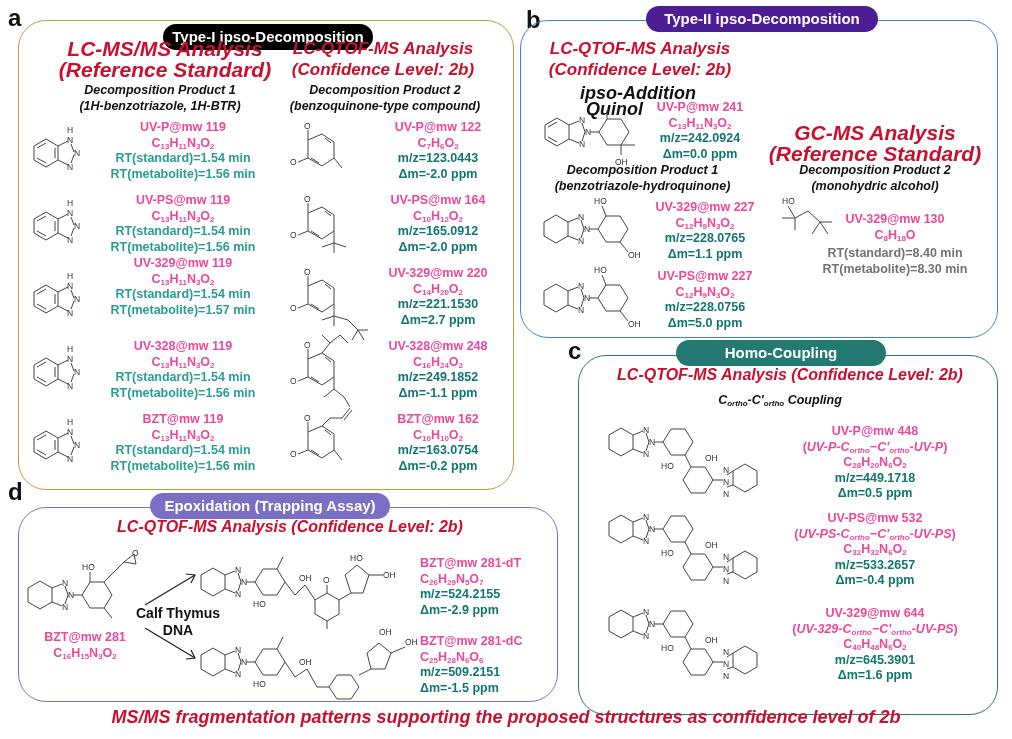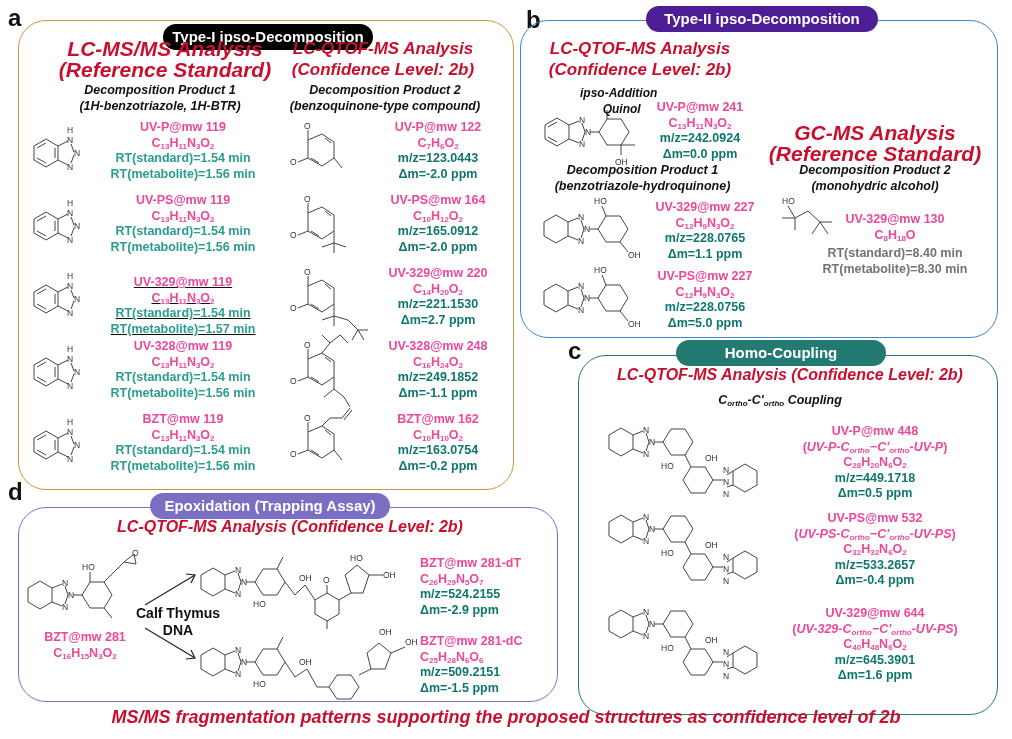--- a/index.html
+++ b/index.html
@@ -50,21 +50,21 @@
 <div id="a-rows"></div>
 
 <div class="abs letter" style="left:526px;top:6px;">b</div>
 <div class="panel" style="left:520px;top:20px;width:478px;height:318px;border-color:#3a86c8;"></div>
 <div class="pill" style="left:646px;top:6px;width:232px;background:#4c1d95;">Type-II ipso-Decomposition</div>
 
 <div class="abs red" style="left:540px;top:38px;width:200px;text-align:center;font-size:17px;line-height:21px;">
   <div>LC-QTOF-MS Analysis</div>
   <div>(Confidence Level: 2b)</div>
 </div>
-<div class="abs sub" style="left:580px;top:85px;text-align:center;font-size:12px;">
+<div class="abs sub" style="left:580px;top:85px;text-align:left;font-size:18px;">
   <div>ipso-Addition</div>
   <div style="margin-left:6px;">Quinol</div>
 </div>
 
 <svg class="mol" style="left:535px;top:105px;" width="110" height="60">
   <polygon points="10,20 22,13 34,20 34,34 22,41 10,34"></polygon>
   <line x1="13" y1="22" x2="22" y2="17"></line>
     <line x1="13" y1="32" x2="22" y2="37"></line>
   <line x1="34" y1="20" x2="44" y2="16"></line>
     <line x1="34" y1="34" x2="44" y2="38"></line>
@@ -316,21 +316,21 @@
     <line x1="25" y1="20" x2="25" y2="30"></line>
     <line x1="28" y1="18" x2="38" y2="13"></line>
     <line x1="28" y1="32" x2="38" y2="37"></line>
     <line x1="41" y1="16" x2="44" y2="24"></line>
     <line x1="41" y1="35" x2="44" y2="27"></line>
     <text x="37" y="15">N</text>
     <text x="44" y="28">N</text>
     <text x="37" y="42">N</text>
     <text x="37" y="5">H</text>
   </svg>
-<div class="entry" style="left: 98px; top: 275px; width: 170px; text-decoration: underline;">
+<div class="entry" style="left: 98px; top: 256px; width: 170px;">
     <div class="blk">UV-329@mw 119</div>
     <div class="blk">C<sub>13</sub>H<sub>11</sub>N<sub>3</sub>O<sub>2</sub></div>
     <div class="teal">RT(standard)=1.54 min</div>
     <div class="teal">RT(metabolite)=1.57 min</div>
   </div>
 <svg class="mol" width="90" height="60" style="left: 288px; top: 272px;">
     <polygon points="20,14 34,8 46,16 46,32 34,40 20,32"></polygon>
     <line x1="20" y1="14" x2="20" y2="4"></line>
     <line x1="20" y1="32" x2="10" y2="36"></line>
     <line x1="37" y1="12" x2="43" y2="17"></line>

